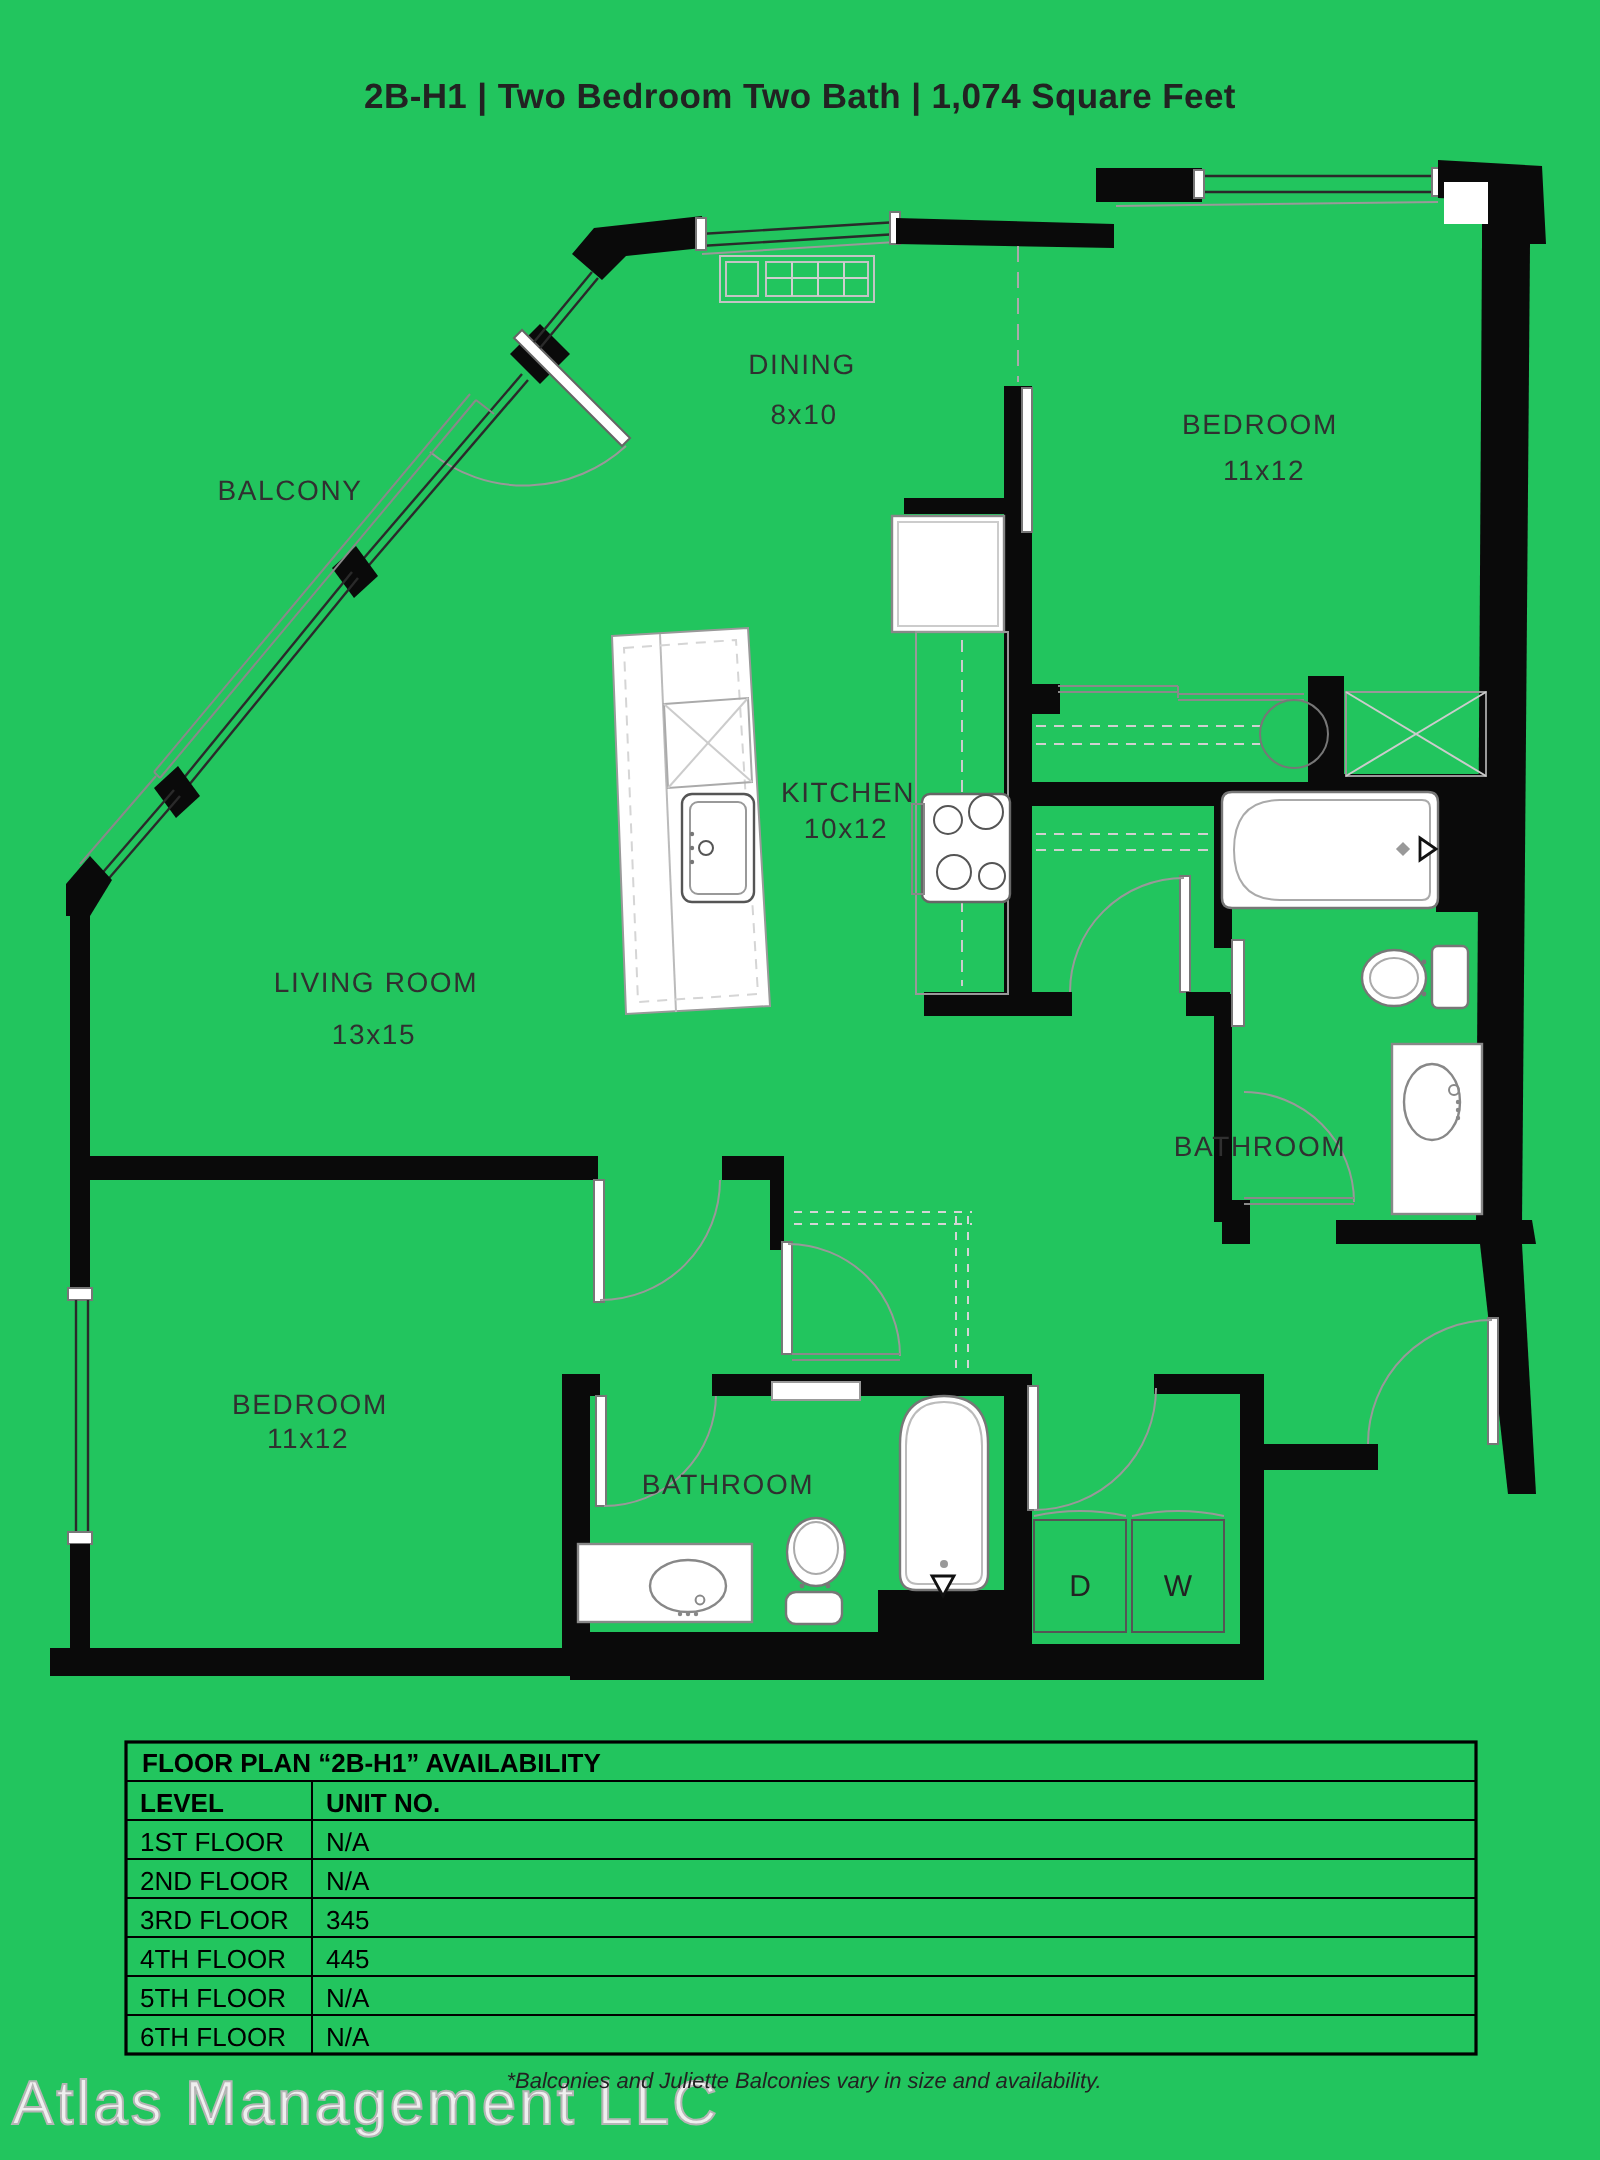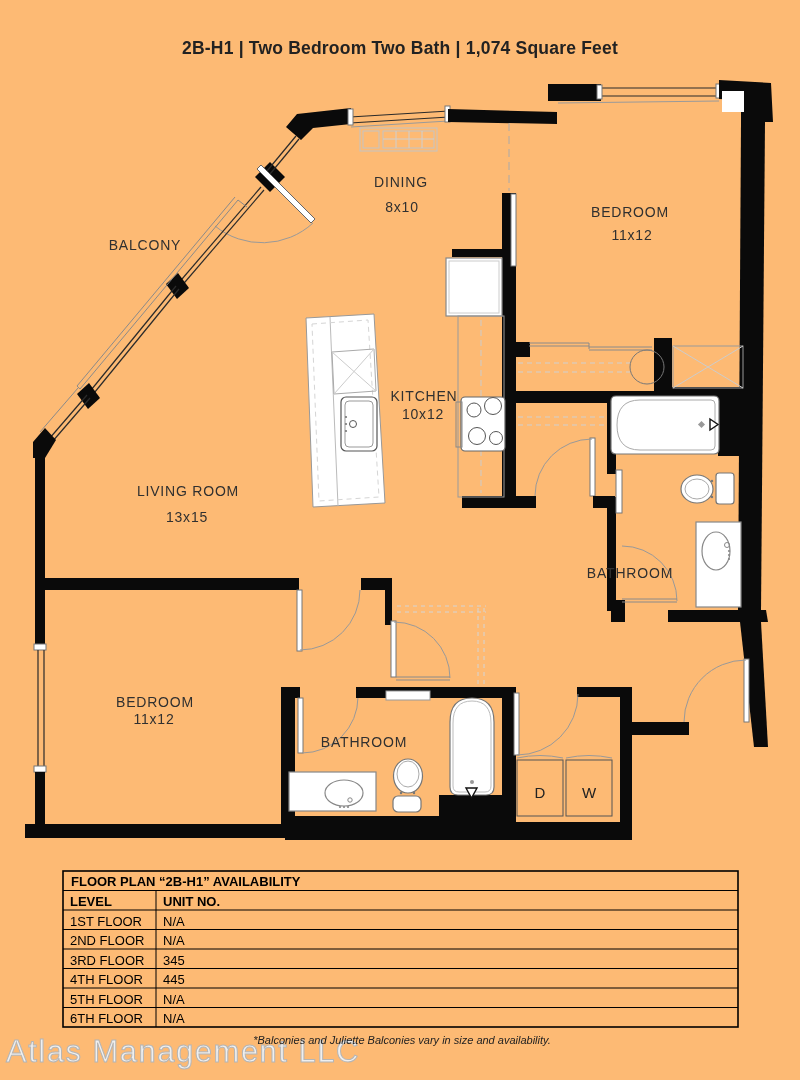--- a/index.html
+++ b/index.html
@@ -1,16 +1,16 @@
 <!DOCTYPE html>
 <html><head>
 <meta charset="utf-8">
 <style>
 html,body{margin:0;padding:0;background:#fff;}
-#page{width:800px;height:1080px;position:relative;background:#fdba74;font-family:"Liberation Sans",sans-serif;}
+#page{width:800px;height:1080px;position:relative;background:#22c55e;font-family:"Liberation Sans",sans-serif;}
 svg{position:absolute;top:0;left:0;}
 text{font-family:"Liberation Sans",sans-serif;fill:#303030;}
 .rm{font-size:14px;letter-spacing:0.8px;}
 .wall{fill:#0a0a0a;stroke:none;}
 .thin{stroke:#8a8a8a;fill:none;stroke-width:1;}
 .thin2{stroke:#9a9a9a;fill:none;stroke-width:1;}
 .fix{stroke:#6f6f6f;fill:#fff;stroke-width:1.2;}
 .fixl{stroke:#9a9a9a;fill:none;stroke-width:1;}
 .dash{stroke:#c9c9c9;fill:none;stroke-width:1;stroke-dasharray:6 4;}
 .win{stroke:#2a2a2a;fill:none;stroke-width:1.2;}

